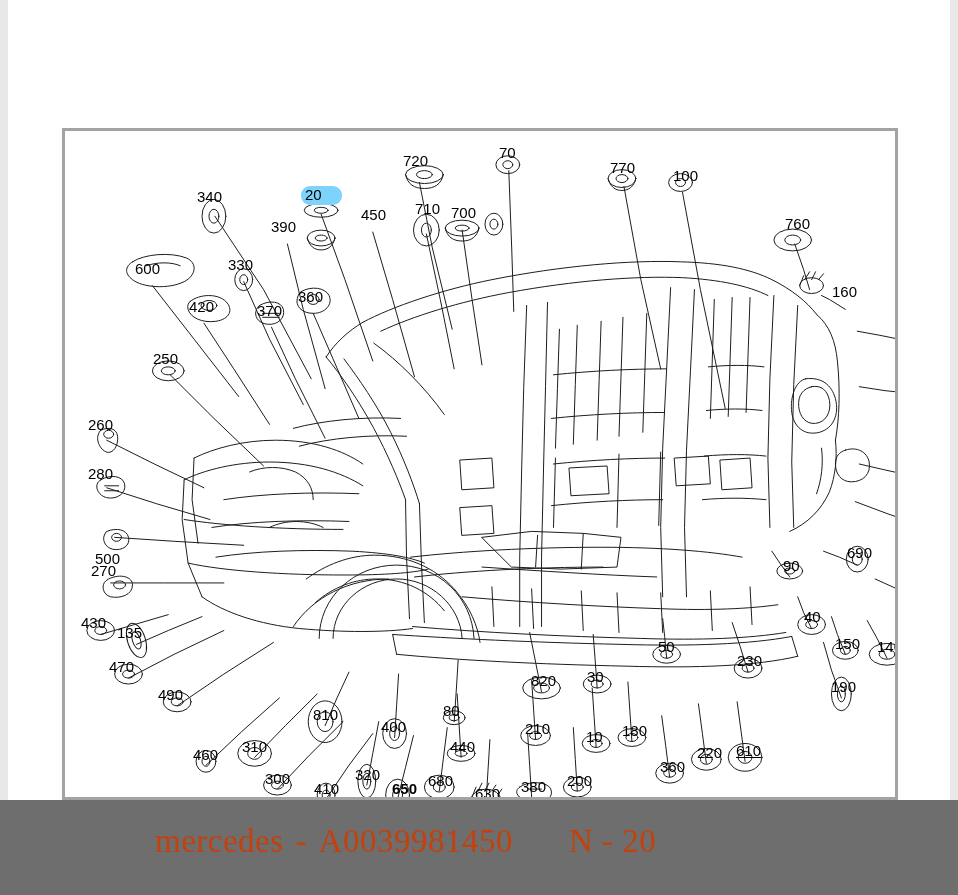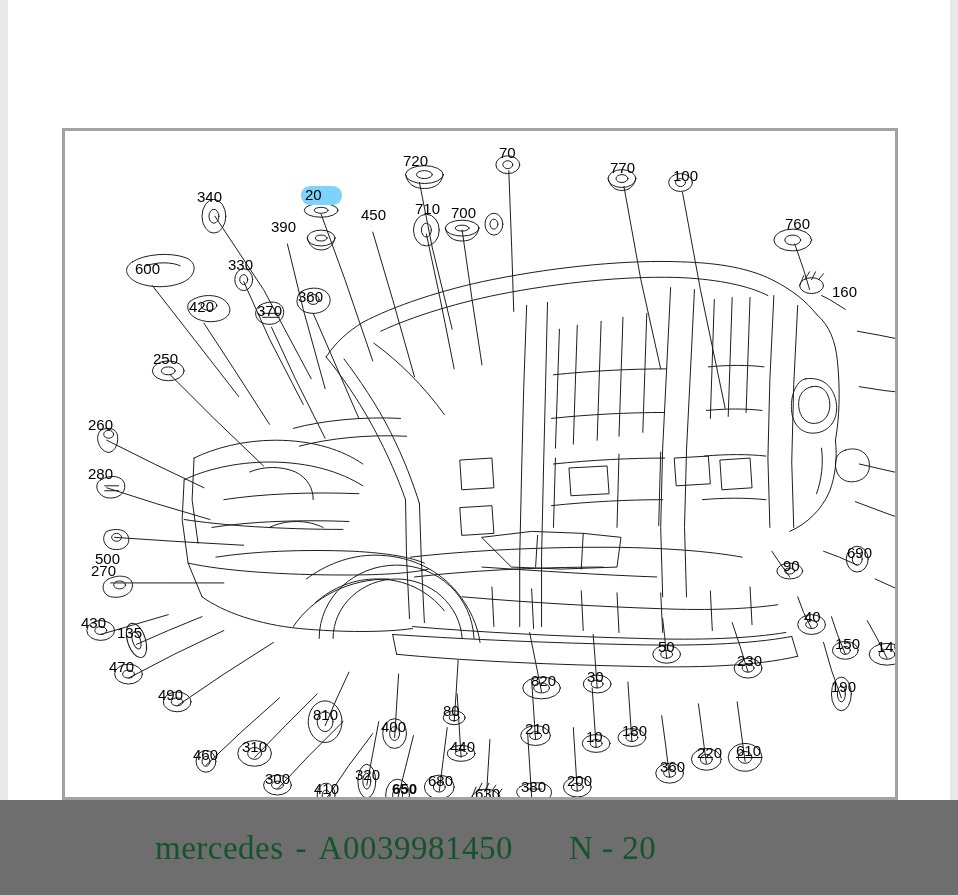--- a/index.html
+++ b/index.html
@@ -73,23 +73,23 @@
     width: 958px;
     height: 95px;
     background: #6e6e6e;
   }
   .footer-inner {
     position: absolute;
     left: 155px;
     top: 823px;
     width: 700px;
     height: 50px;
-    color: #14532d;
+    color: #c2410c;
     display: flex;
-    align-items: center;
+    align-items: flex-start;
   }
   .brand {
     font-family: "Liberation Serif", serif;
     font-size: 33px;
     letter-spacing: 0.5px;
     font-weight: 400;
   }
   .dash {
     font-family: "Liberation Serif", serif;
     font-size: 33px;

